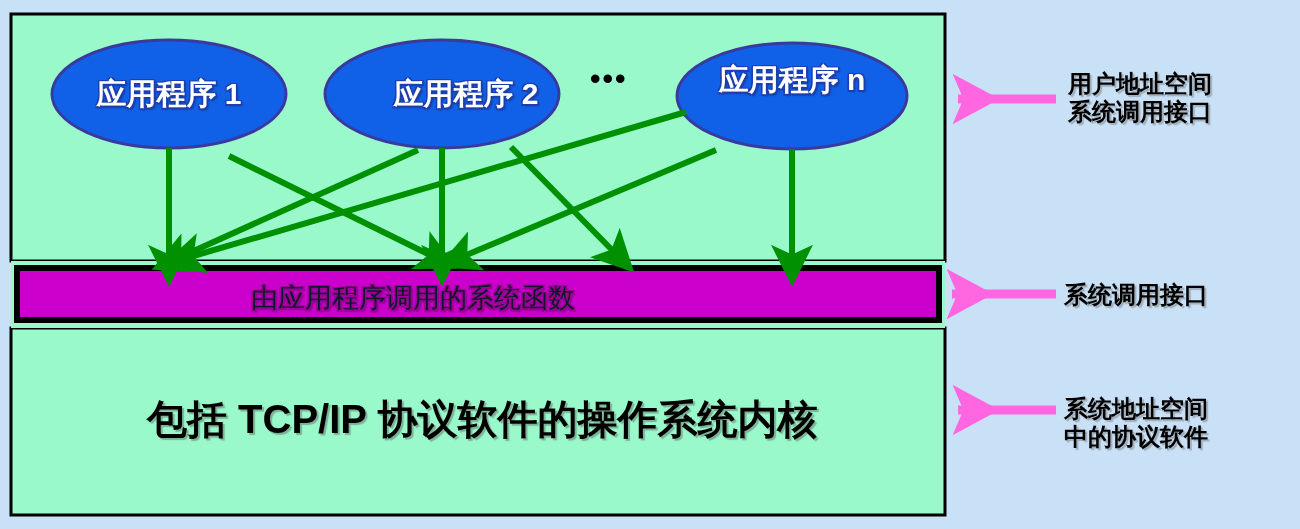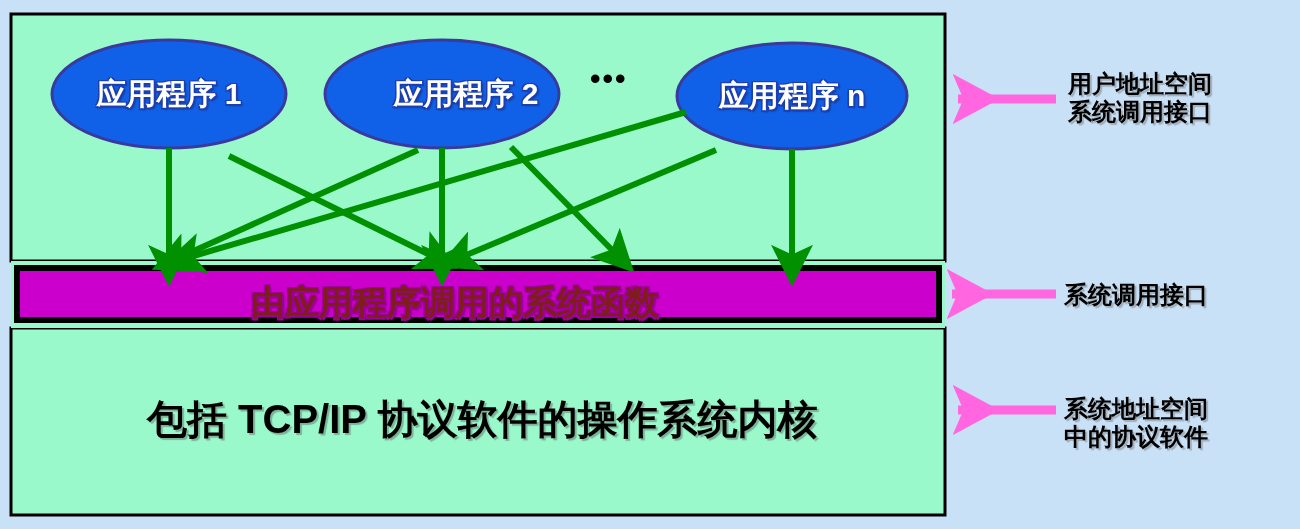--- a/index.html
+++ b/index.html
@@ -40,23 +40,23 @@
       -1.5px -1.5px 0 #1d3fae,
        1.5px -1.5px 0 #1d3fae,
       -1.5px  1.5px 0 #1d3fae,
        1.5px  1.5px 0 #1d3fae,
        2px 2px 2px rgba(20,20,60,0.45);
     pointer-events: none;
     white-space: nowrap;
   }
   .bar-label {
     position: absolute;
-    color: #7f1d1d;
-    font-weight: bold;
-    font-size: 34px;
+    color: #0f172a;
+    font-weight: normal;
+    font-size: 27px;
     white-space: nowrap;
     text-shadow:
       -1.5px -1.5px 0 #9c0098,
        1.5px -1.5px 0 #9c0098,
       -1.5px  1.5px 0 #9c0098,
        1.5px  1.5px 0 #9c0098,
        2px 2px 2px rgba(60,0,60,0.5);
   }
   .kernel-label {
     position: absolute;
@@ -124,21 +124,21 @@
 
     <g stroke="#ff66e0" stroke-width="9" fill="none" marker-end="url(#pink-head)">
       <line x1="1056" y1="99" x2="958" y2="99"></line>
       <line x1="1056" y1="294" x2="952" y2="294"></line>
       <line x1="1056" y1="410" x2="958" y2="410"></line>
     </g>
   </svg>
 
   <div class="ellipse-label" style="left:52px; top:70px; width:234px; height:48px;">应用程序 1</div>
   <div class="ellipse-label" style="left:325px; top:70px; width:234px; height:48px;padding-left:24px;">应用程序 2</div>
-  <div class="ellipse-label" style="left:677px; top:72px; width:230px; height:48px;">应用程序 n</div>
+  <div class="ellipse-label" style="left:677px; top:56px; width:230px; height:48px;">应用程序 n</div>
 
   <div class="ellipsis-dots" style="left:590px; top:64px;">•••</div>
 
   <div class="bar-label" style="left:251px; top:280px;">由应用程序调用的系统函数</div>
 
   <div class="kernel-label" style="left:147px; top:392px;">包括 TCP/IP 协议软件的操作系统内核</div>
 
   <div class="side-label" style="left:1068px; top:70px;">
     <div>用户地址空间</div>
     <div>系统调用接口</div>

